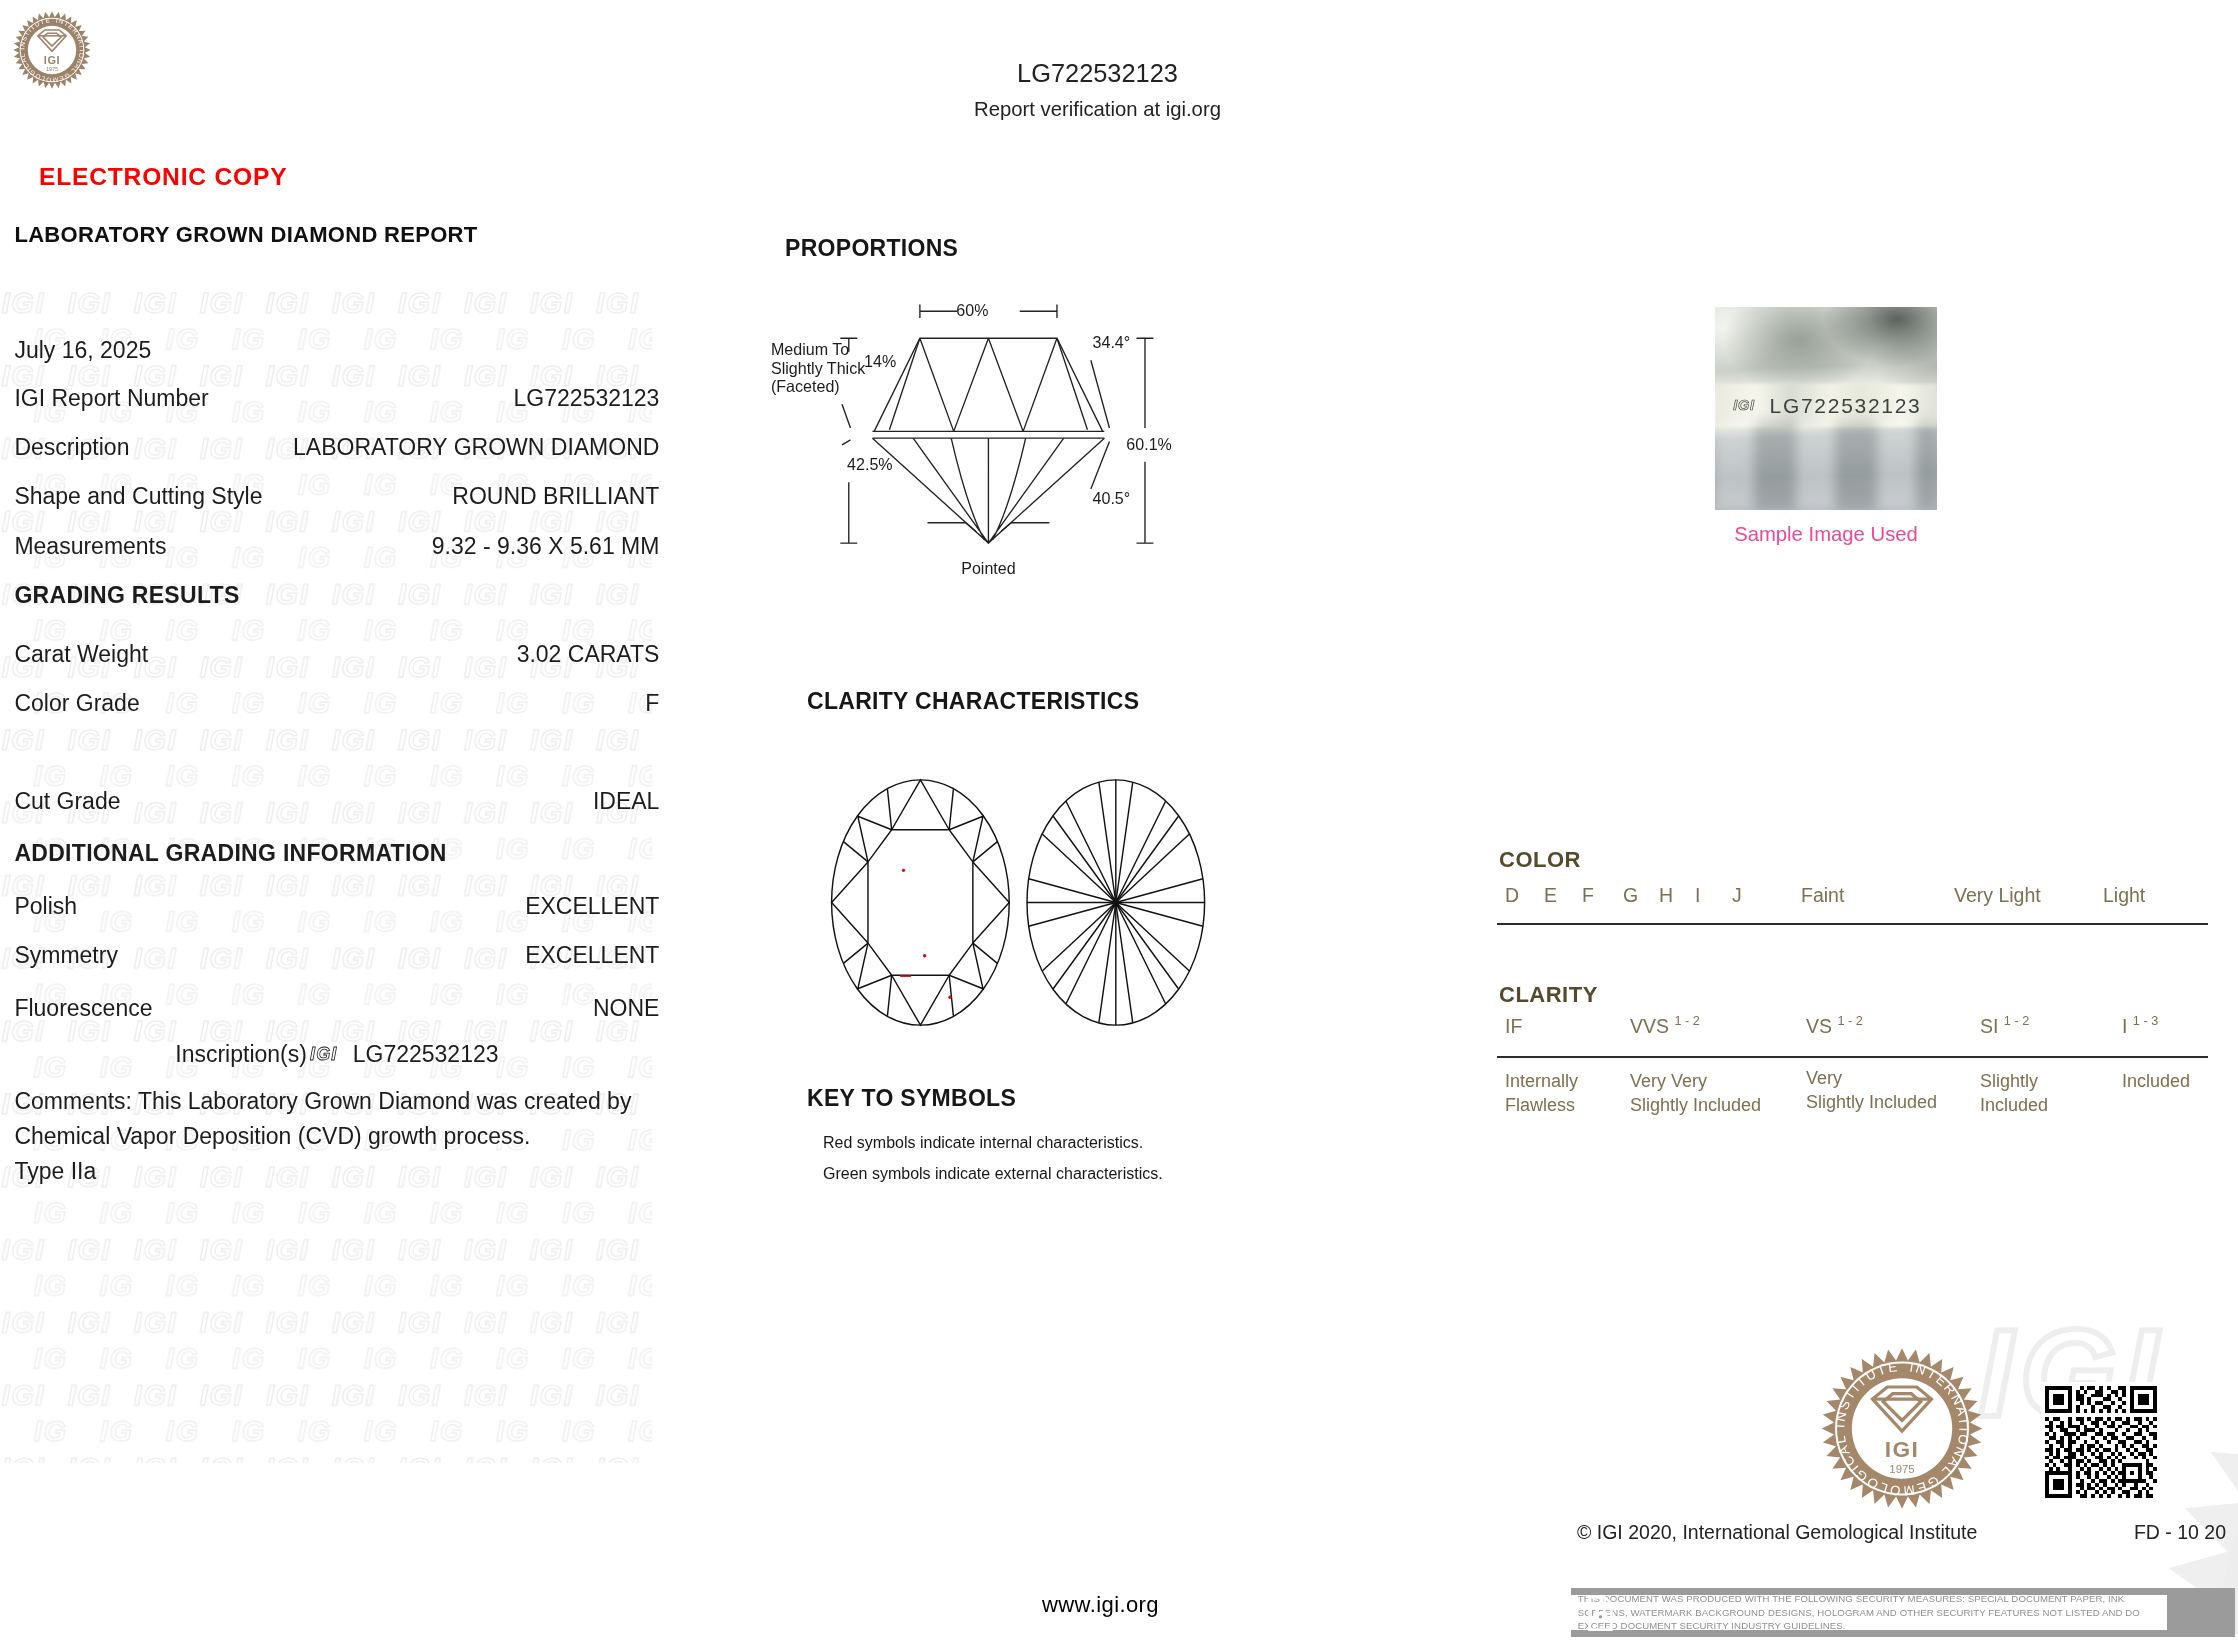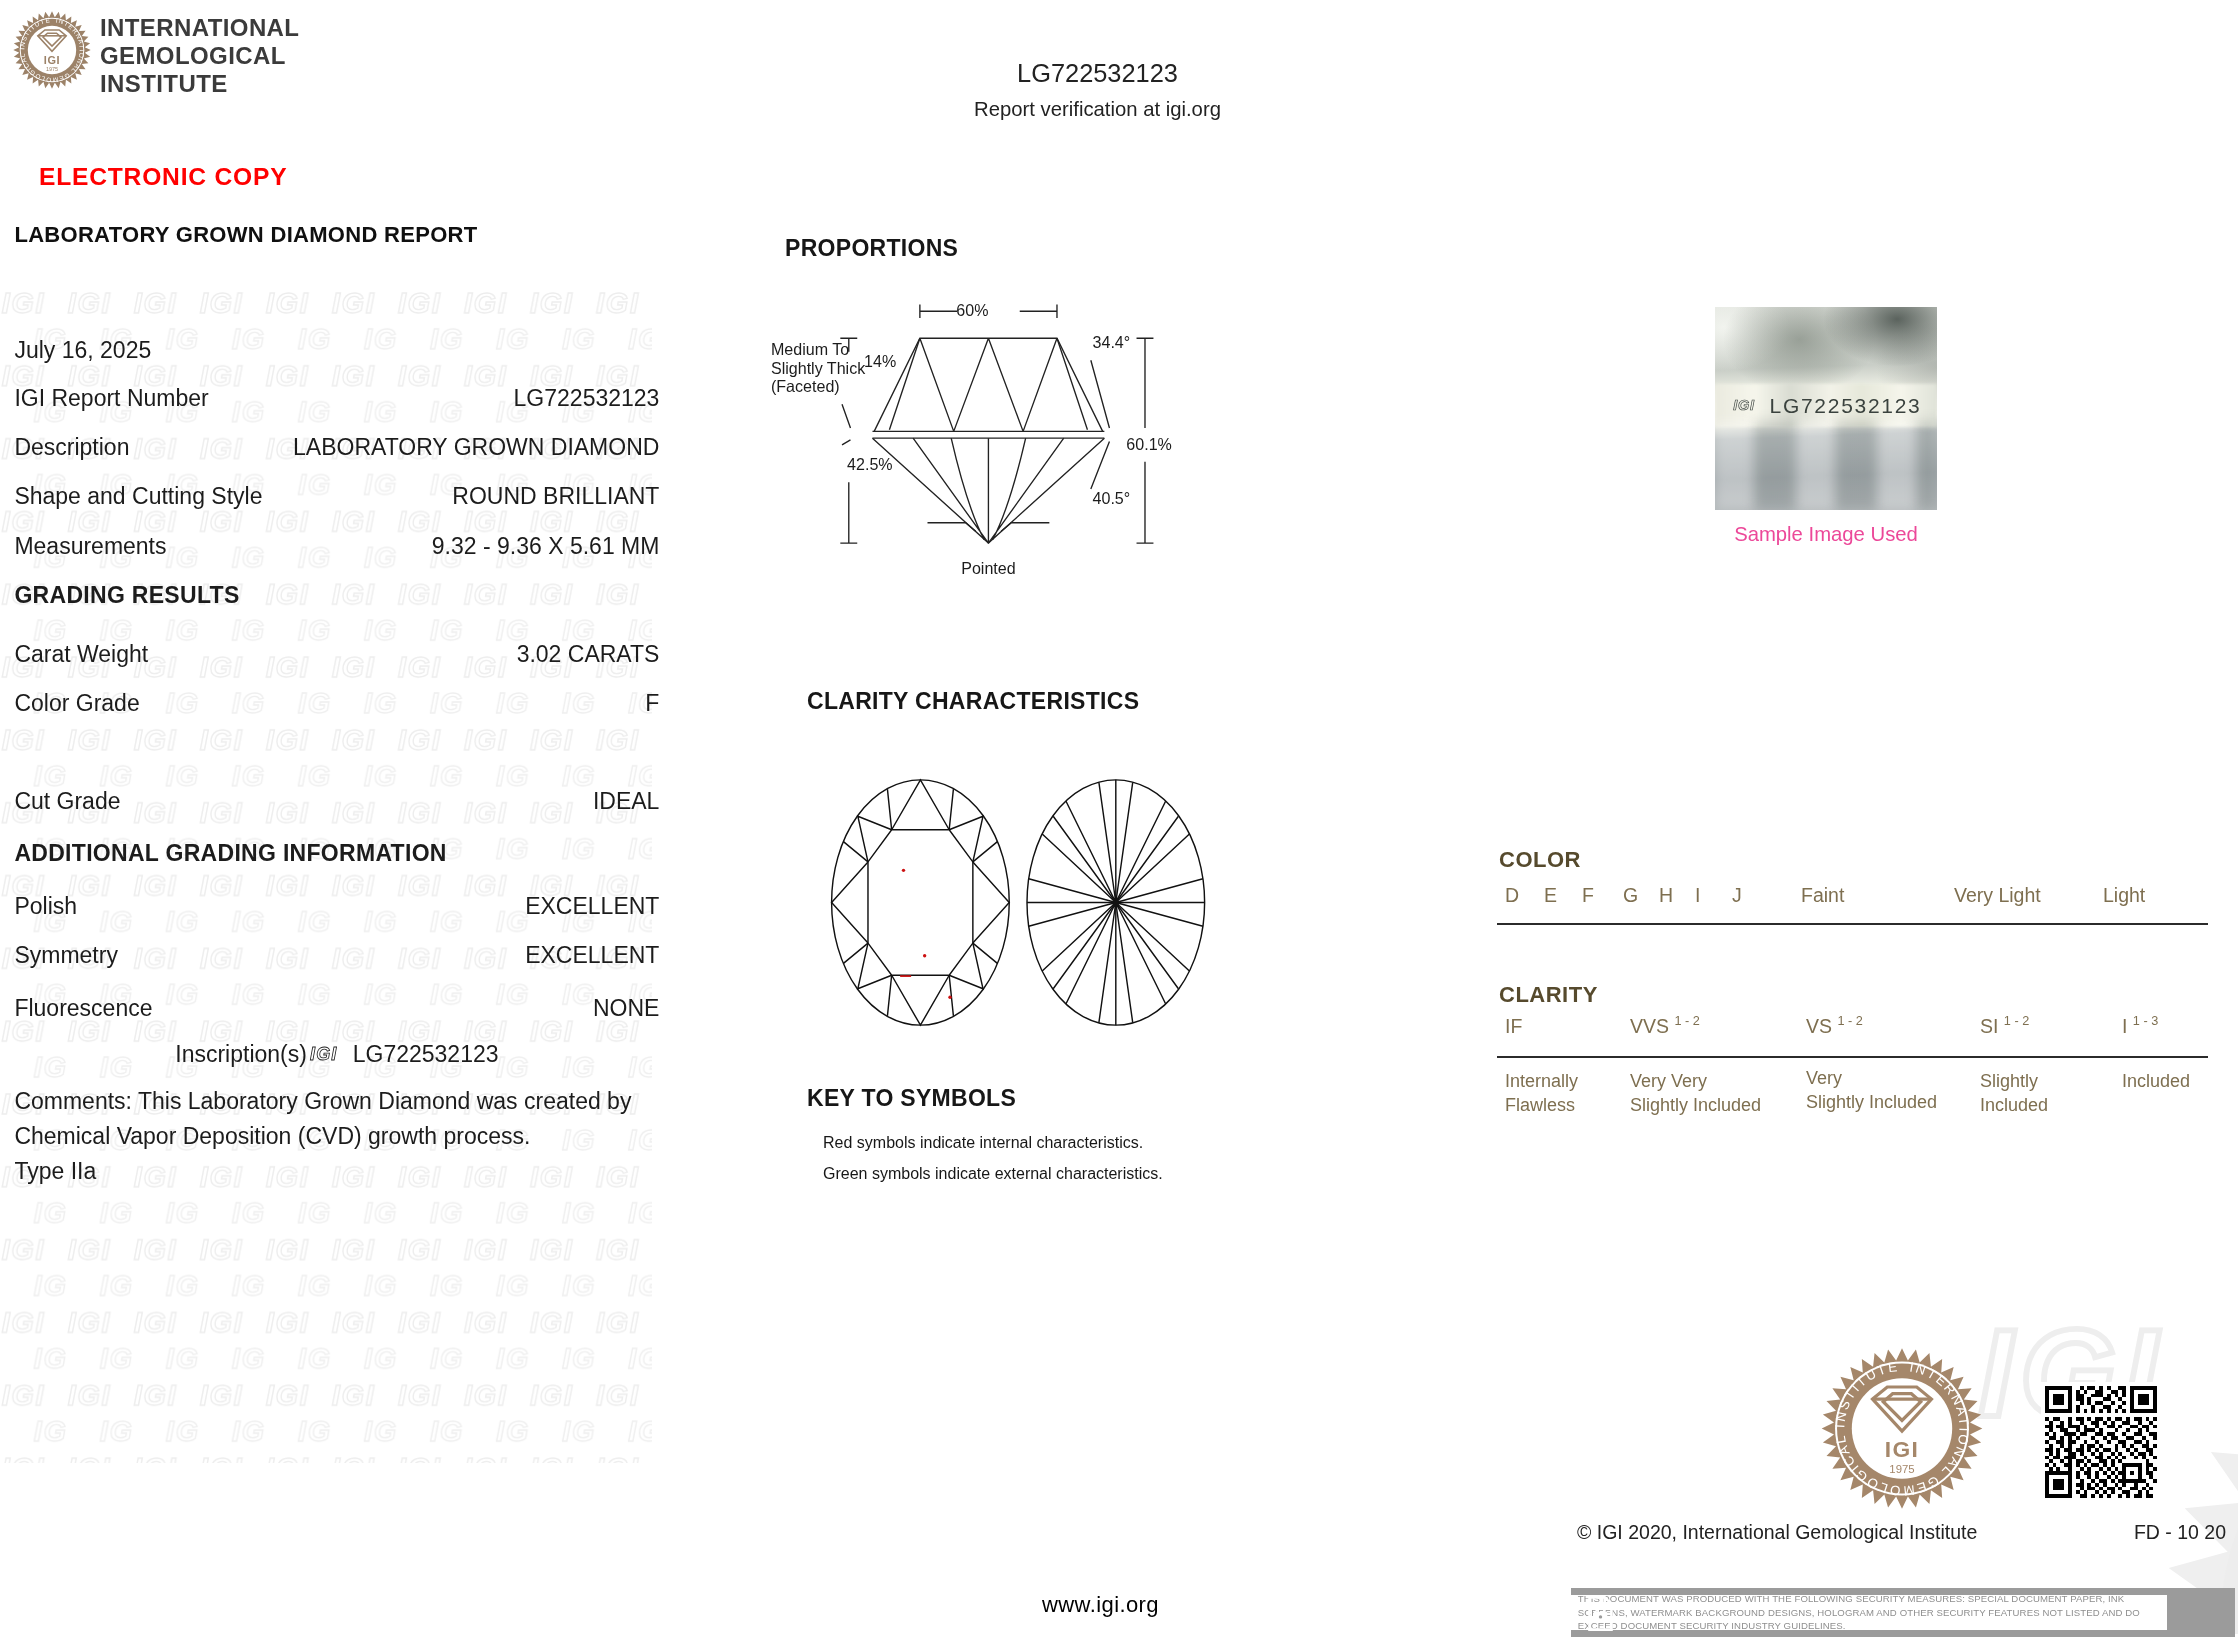--- a/index.html
+++ b/index.html
@@ -124,25 +124,20 @@
   <svg class="abs ghost" style="left:1964px;top:1287px;" width="254" height="186" viewBox="0 0 70 48">
     <g color="#eeeeee">
         <use href="#igi-glyph" x="4" y="4"></use>
       </g>
   </svg>
 
   <svg class="abs" style="left:12px;top:10.2px;color:#9c8268;" width="80" height="80" viewBox="-62 -62 124 124">
     <use href="#seal-def"></use>
   </svg>
 
-  <div class="abs brand-title">
-    <div>INTERNATIONAL</div>
-    <div>GEMOLOGICAL</div>
-    <div>INSTITUTE</div>
-  </div>
 
   <div class="abs electronic">ELECTRONIC COPY</div>
   <div class="abs report-title">LABORATORY GROWN DIAMOND REPORT</div>
 
   <div class="abs top-center">
     <div class="num">LG722532123</div>
     <div class="verif">Report verification at igi.org</div>
   </div>
 
   <div class="abs date-line">July 16, 2025</div>

